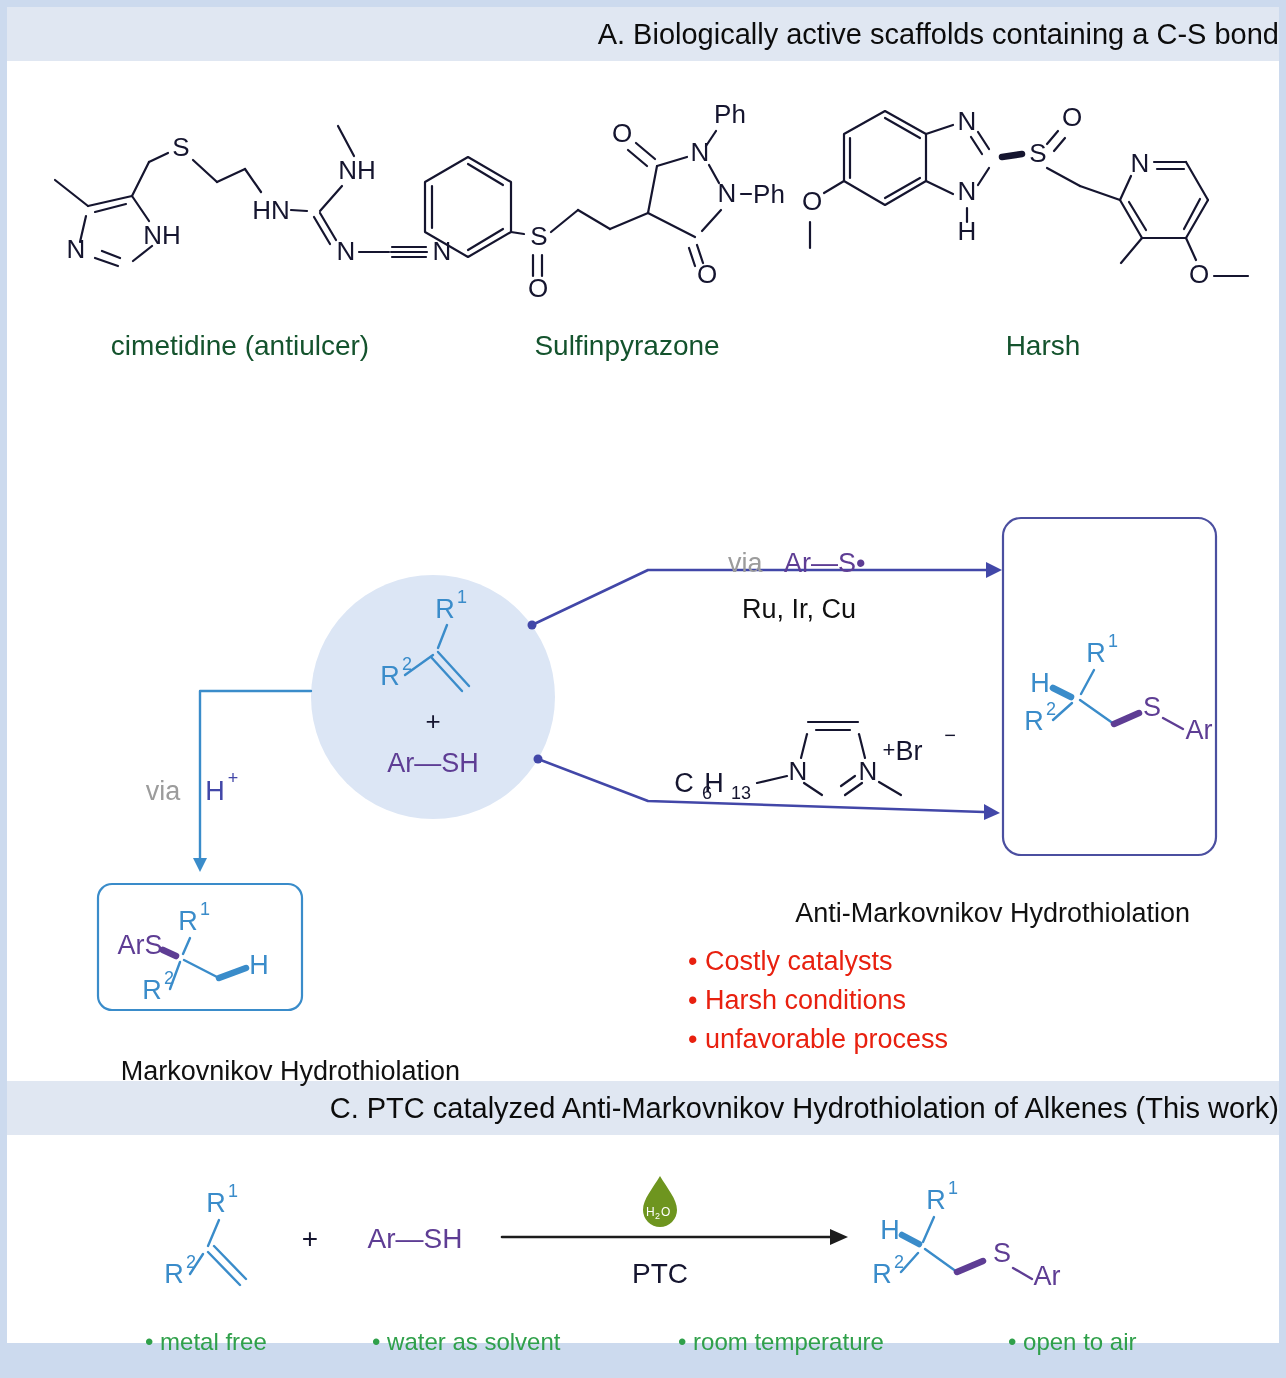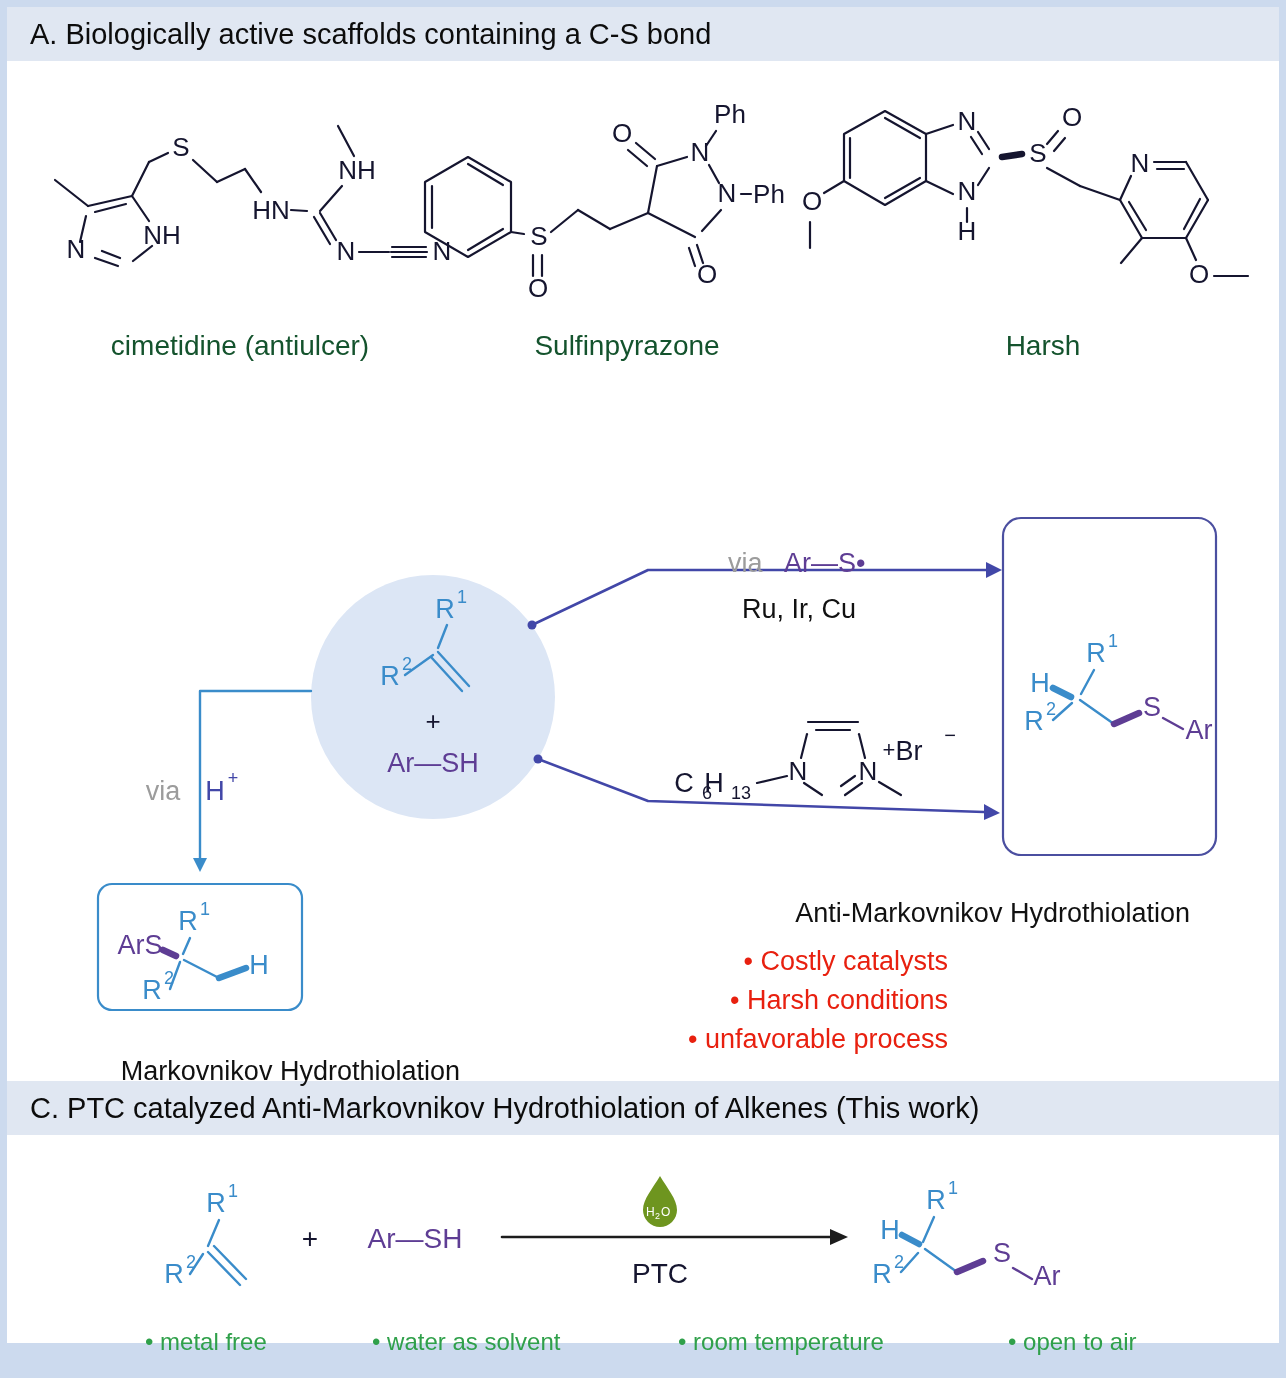--- a/index.html
+++ b/index.html
@@ -1,27 +1,27 @@
 <!DOCTYPE html>
 <html><head>
 <meta charset="utf-8">
 <style>
   * { margin:0; padding:0; box-sizing:border-box; }
   html,body { width:1286px; height:1378px; background:#ffffff; font-family:"Liberation Sans", sans-serif; }
   .figure { position:relative; width:1286px; height:1378px; background:#ccdaee; overflow:hidden; }
   .inner  { position:absolute; left:7px; top:7px; width:1272px; height:1336px; background:#ffffff; }
   .art    { position:absolute; left:0; top:0; width:1286px; height:1378px; }
   .hdr { position:absolute; left:7px; width:1272px; height:54px; background:#e0e7f2; color:#0c0c0c;
-         font-size:29px; line-height:54px; padding-left:23px; white-space:nowrap; }
+         font-size:29px; line-height:54px; padding-left:23px; white-space:nowrap;text-align:right; }
   .cap { position:absolute; transform:translateX(-50%); font-size:28px; color:#14532d; white-space:nowrap; }
   .tblock { position:absolute; font-size:27px; color:#111; white-space:nowrap;margin-top:24px; }
   .center { text-align:right; }
   .grayt { color:#9c9c9c; }
   .purt  { color:#5e3d94; }
-  .redt  { color:#e8200f;text-align:right; }
+  .redt  { color:#e8200f; }
   .greent{ color:#2fa04a; font-size:24px; }
 
   
   svg text { font-family:"Liberation Sans", sans-serif; }
   .atom { font-size:26px; fill:#15152f; text-anchor:middle; }
   .lbl  { font-size:27px; text-anchor:middle; }
   .l26  { font-size:26px; }
   .l22  { font-size:22px; }
   .sup  { font-size:18px; text-anchor:middle; }
   .s20  { font-size:20px; }

